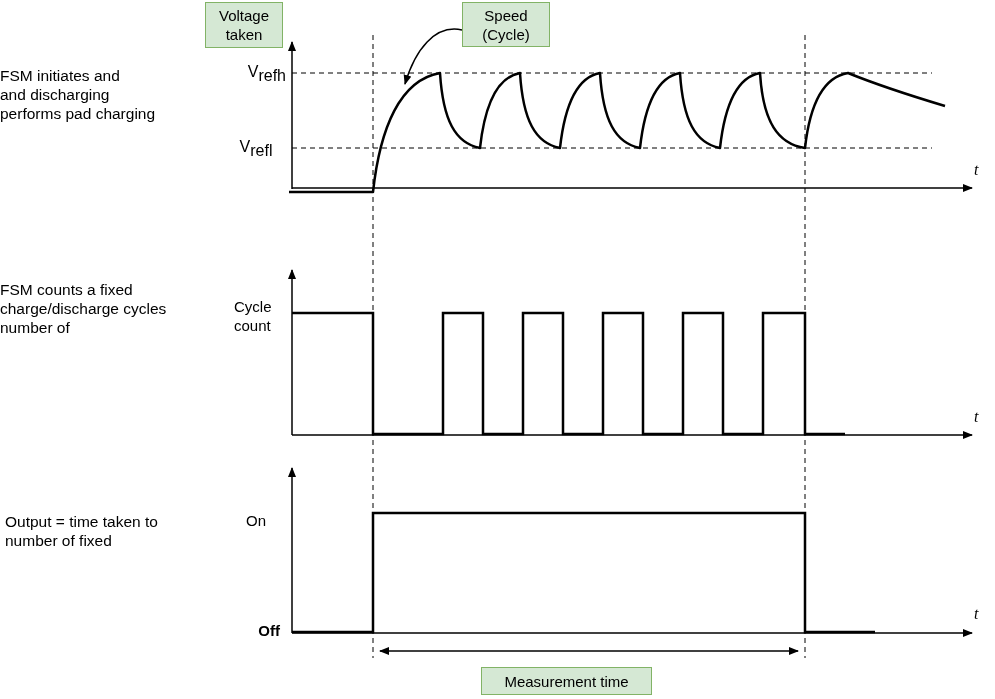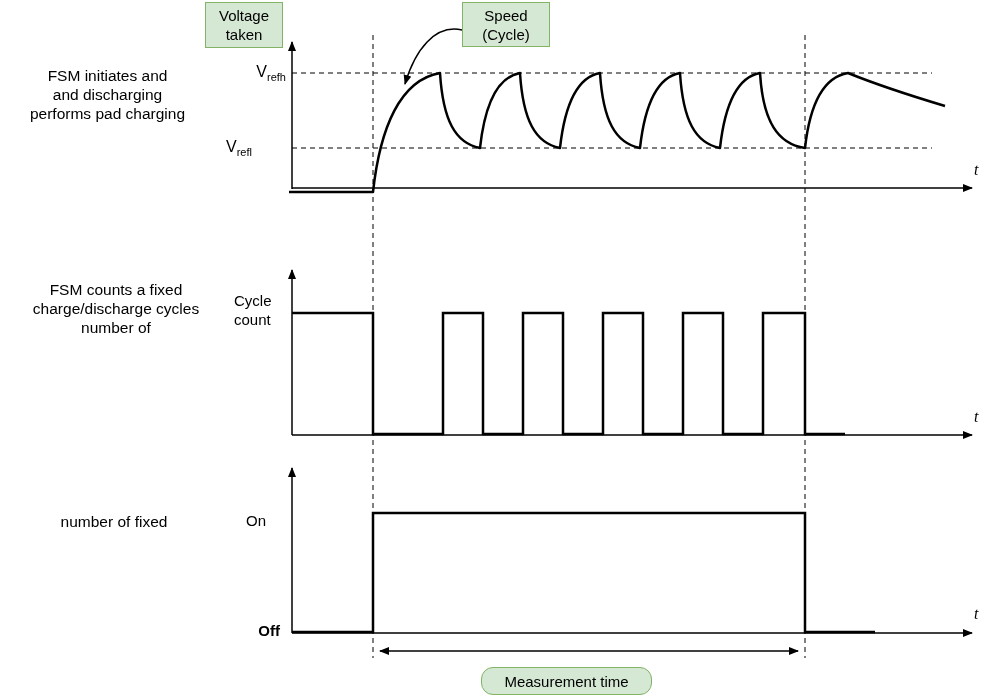--- a/index.html
+++ b/index.html
@@ -16,21 +16,21 @@
     color: #000000;
     overflow: hidden;
   }
   #diagram-svg {
     position: absolute;
     left: 0;
     top: 0;
   }
   .caption {
     position: absolute;
-    text-align: center;
+    text-align: left;
     font-size: 15.5px;
     line-height: 19px;
   }
   .green-box {
     position: absolute;
     background: #d5e8d4;
     border: 1px solid #82b366;
     display: flex;
     align-items: center;
     justify-content: center;
@@ -41,21 +41,21 @@
   }
   .axis-label {
     position: absolute;
     font-size: 15px;
     line-height: 19px;
   }
   .vref {
     font-size: 16px;
   }
   .vref sub {
-    font-size: 11px;
+    font-size: 16px;
   }
   .t-label {
     position: absolute;
     font-size: 16px;
     font-style: italic;
     font-family: "Liberation Serif", serif;
   }
 </style>
 </head>
 <body>
@@ -113,46 +113,47 @@
     <div>performs pad charging</div>
   </div>
 
   <div class="caption" style="left:0px; top:280px; width:232px;">
     <div>FSM counts a fixed</div>
     <div>charge/discharge cycles</div>
     <div>number of</div>
   </div>
 
   <div class="caption" style="left:5px; top:512px; width:218px;">
+    <div>Output = time taken to</div>
     <div>number of fixed</div>
   </div>
 
   <div class="green-box" style="left:205px; top:2px; width:78px; height:46px;">
     <div>
       <div>Voltage</div>
       <div>taken</div>
     </div>
   </div>
 
   <div class="green-box" style="left:462px; top:2px; width:88px; height:45px;text-align:center;">
     <div>
       <div>Speed</div>
       <div>(Cycle)</div>
     </div>
   </div>
 
-  <div class="green-box" style="left:481px; top:667px; width:171px; height:28px;border-radius:12px;">
+  <div class="green-box" style="left:481px; top:667px; width:171px; height:28px;">
     <div>Measurement time</div>
   </div>
 
   <div class="axis-label vref" style="left:226px; top:62px; width:60px; text-align:right;"><span>V</span><sub>refh</sub></div>
 
-  <div class="axis-label vref" style="left:226px; top:137px; width:60px; text-align:left;"><span>V</span><sub>refl</sub></div>
+  <div class="axis-label vref" style="left:226px; top:137px; width:60px; text-align:center;"><span>V</span><sub>refl</sub></div>
 
-  <div class="axis-label" style="left:234px; top:291px; width:56px; text-align:left;">
+  <div class="axis-label" style="left:234px; top:297px; width:56px; text-align:left;">
     <div>Cycle</div>
     <div>count</div>
   </div>
 
   <div class="axis-label" style="left:246px; top:511px; width:34px; ">On</div>
   <div class="axis-label" style="left:246px; top:621px; width:34px; text-align:right;font-weight:bold;">Off</div>
 
   <div class="t-label" style="left:974px; top:161px;">t</div>
   <div class="t-label" style="left:974px; top:408px;">t</div>
   <div class="t-label" style="left:974px; top:605px;">t</div>

